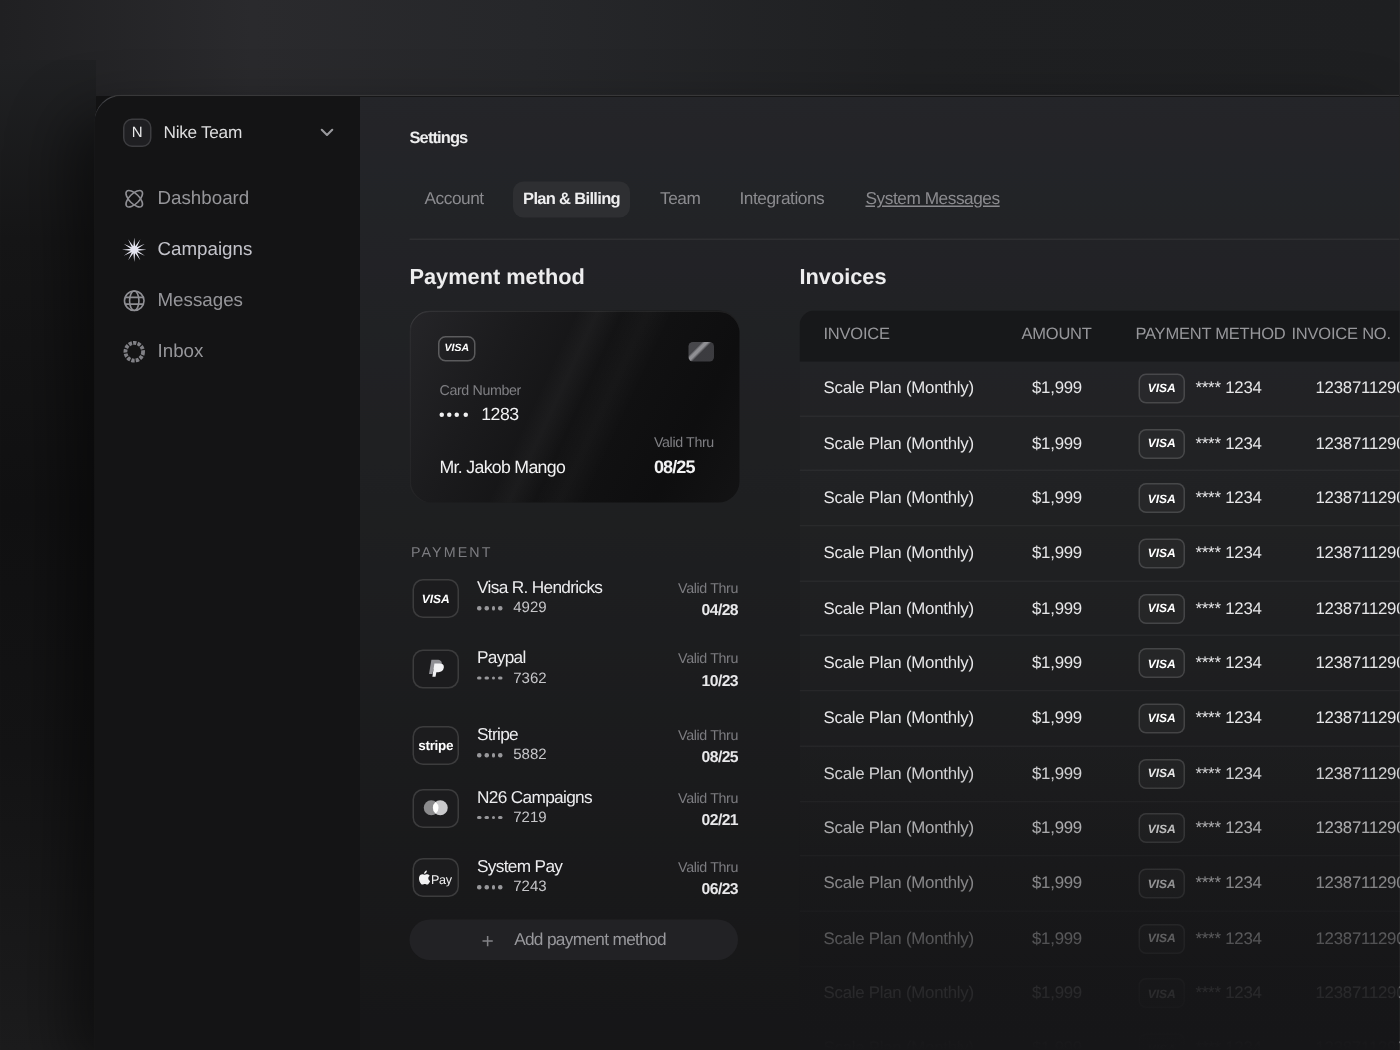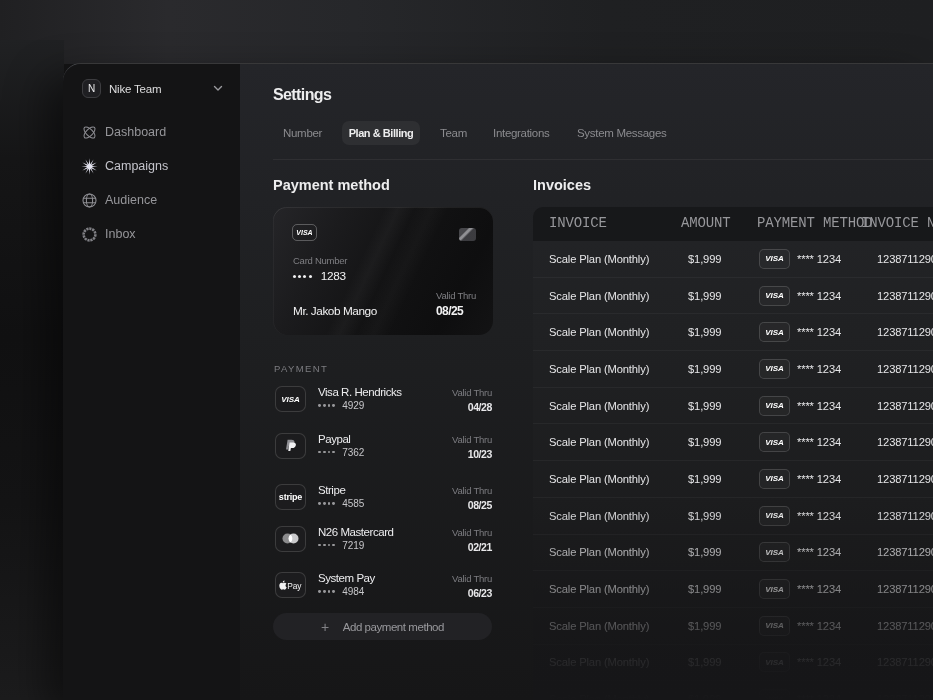--- a/index.html
+++ b/index.html
@@ -36,21 +36,21 @@
   .team-name { position:absolute; left:28px; top:5px; font-size:11.5px; color:#dededf; font-weight:500; letter-spacing:-0.2px;}
   .chev { position:absolute; right:0; top:7px; }
   .nav { position:absolute; left:0; top:56px; width:177px; }
   .nav-item { position:absolute; left:18px; height:18px; display:flex; align-items:center; }
   .nav-item svg { width:17px; height:17px; }
   .nav-item span { margin-left:7px; font-size:12.5px; color:#96969a; }
   .nav-item.active span { color:#c4c4cb; }
 
   
   .main { position:absolute; left:177px; top:0; right:0; bottom:0; }
-  h1.settings { position:absolute; left:33px; top:22px; font-size:16px; font-weight:700; color:#ededee; letter-spacing:-0.6px;}
+  h1.settings { position:absolute; left:33px; top:22px; font-size:11px; font-weight:700; color:#ededee; letter-spacing:-0.6px;}
   .tabs { position:absolute; left:33px; top:57px; height:24px; }
   .tab { position:absolute; top:0; height:24px; line-height:24px; font-size:11.5px; letter-spacing:-0.3px; color:#8b8b8f; white-space:nowrap;}
   .tab.chip {
     background:#2e2f32; border-radius:7px; color:#eeeeef; font-weight:700;
     text-align:center; font-size:11px; letter-spacing:-0.45px;
   }
   .hsep { position:absolute; left:33px; right:0; top:95px; height:1px; background:rgba(255,255,255,0.06); }
 
   h2.colhead { position:absolute; font-size:14.5px; font-weight:700; color:#ededee; letter-spacing:0px;}
 
@@ -106,21 +106,21 @@
   .addbtn {
     position:absolute; left:33px; top:549px; width:219px; height:27px; border-radius:13.5px;
     background:#222225; display:flex; align-items:center; justify-content:center;
     color:#98989c; font-size:11.5px; font-weight:500; letter-spacing:-0.45px;
   }
   .addbtn .plus { font-size:14px; font-weight:400; color:#828286; margin-right:14px; }
 
   
   .table { position:absolute; left:293px; top:143px; width:430px; border-radius:10px; overflow:hidden; }
   .thead { height:34px; background:#17181a; position:relative; }
-  .th { position:absolute; top:0; line-height:33px; font-size:14px; color:#97979b; letter-spacing:-0.15px;font-family:Liberation Mono, monospace; }
+  .th { position:absolute; top:0; line-height:33px; font-size:11px; color:#97979b; letter-spacing:-0.15px; }
   .trow { height:36.7px; position:relative; border-bottom:1px solid rgba(255,255,255,0.045); background:rgba(255,255,255,0.012);}
   .td { position:absolute; top:50%; transform:translateY(-50%); font-size:11.2px; letter-spacing:-0.15px; color:#e6e6e8; white-space:nowrap;}
   .vchip {
     position:absolute; left:226px; top:50%; transform:translateY(-50%);
     width:31px; height:20px; border-radius:5px;
     border:1px solid rgba(255,255,255,0.15); background:rgba(255,255,255,0.03);
     color:#fff; font-style:italic; font-weight:700; font-size:8px;
     display:flex; align-items:center; justify-content:center;
   }
   .fade {
@@ -155,39 +155,39 @@
             <path d="M12.00 0.50 L12.88 8.72 L17.75 2.04 L14.40 9.60 L21.96 6.25 L15.28 11.12 L23.50 12.00 L15.28 12.88 L21.96 17.75 L14.40 14.40 L17.75 21.96 L12.88 15.28 L12.00 23.50 L11.12 15.28 L6.25 21.96 L9.60 14.40 L2.04 17.75 L8.72 12.88 L0.50 12.00 L8.72 11.12 L2.04 6.25 L9.60 9.60 L6.25 2.04 L11.12 8.72 Z"></path>
           </svg>
           <span>Campaigns</span>
         </div>
         <div class="nav-item" style="top:71px;">
           <svg viewBox="0 0 24 24" fill="none" stroke="#8f8f94" stroke-width="1.5">
             <circle cx="12" cy="12" r="9.2"></circle>
             <ellipse cx="12" cy="12" rx="4.4" ry="9.2"></ellipse>
             <path d="M3.4 8.8 H20.6 M3.4 15.2 H20.6"></path>
           </svg>
-          <span>Audience</span>
+          <span>Messages</span>
         </div>
         <div class="nav-item" style="top:105px;">
           <svg viewBox="0 0 24 24" fill="none" stroke="#808085" stroke-width="3.6">
             <circle cx="12" cy="12" r="8.3" stroke-dasharray="3.1 1.1"></circle>
           </svg>
           <span>Inbox</span>
         </div>
       </div>
     </div>
 
     <div class="main">
       <h1 class="settings">Settings</h1>
       <div class="tabs">
-        <div class="tab" style="left:10px;">Number</div>
+        <div class="tab" style="left:10px;">Account</div>
         <div class="tab chip" style="left:69px; width:78px;">Plan &amp; Billing</div>
         <div class="tab" style="left:167px;">Team</div>
         <div class="tab" style="left:220px;">Integrations</div>
-        <div class="tab" style="left:304px;">System Messages</div>
+        <div class="tab" style="left:304px;text-decoration:underline;">System Messages</div>
       </div>
       <div class="hsep"></div>
 
       <h2 class="colhead" style="left:33px; top:113px;">Payment method</h2>
       <h2 class="colhead" style="left:293px; top:113px;">Invoices</h2>
 
       <div class="card">
         <div class="visa-badge">VISA</div>
         <div class="chip"></div>
         <div class="lbl cn-lbl">Card Number</div>
@@ -245,34 +245,34 @@
       <div class="witem" style="top:420px;">
         <div class="wtile" style="color:#fff; font-weight:700; font-size:9px; letter-spacing:-0.2px;">stripe</div>
         <div class="wtitle">Stripe</div>
         <div class="wnum">
           <span class="dots">
             <i></i>
             <i></i>
             <i></i>
             <i></i>
           </span>
-          <b>4585</b>
+          <b>5882</b>
         </div>
         <div class="wvt">Valid Thru</div>
         <div class="wdate">08/25</div>
       </div>
       <div class="witem" style="top:461.5px;">
         <div class="wtile">
           <svg width="17" height="11" viewBox="0 0 17 11">
             <circle cx="5.5" cy="5.5" r="5" fill="#8b8b8d"></circle>
             <circle cx="11.5" cy="5.5" r="5" fill="#c9c9cb"></circle>
             <path d="M8.5 1.6 a5 5 0 0 1 0 7.8 a5 5 0 0 1 0 -7.8 Z" fill="#ffffff"></path>
           </svg>
         </div>
-        <div class="wtitle">N26 Mastercard</div>
+        <div class="wtitle">N26 Campaigns</div>
         <div class="wnum">
           <span class="dots">
             <i></i>
             <i></i>
             <i></i>
             <i></i>
           </span>
           <b>7219</b>
         </div>
         <div class="wvt">Valid Thru</div>
@@ -287,21 +287,21 @@
           </svg>
         </div>
         <div class="wtitle">System Pay</div>
         <div class="wnum">
           <span class="dots">
             <i></i>
             <i></i>
             <i></i>
             <i></i>
           </span>
-          <b>4984</b>
+          <b>7243</b>
         </div>
         <div class="wvt">Valid Thru</div>
         <div class="wdate">06/23</div>
       </div>
 
       <div class="addbtn"><span class="plus">+</span> Add payment method</div>
 
       <div class="table">
         <div class="thead">
           <div class="th" style="left:16px;">INVOICE</div>

